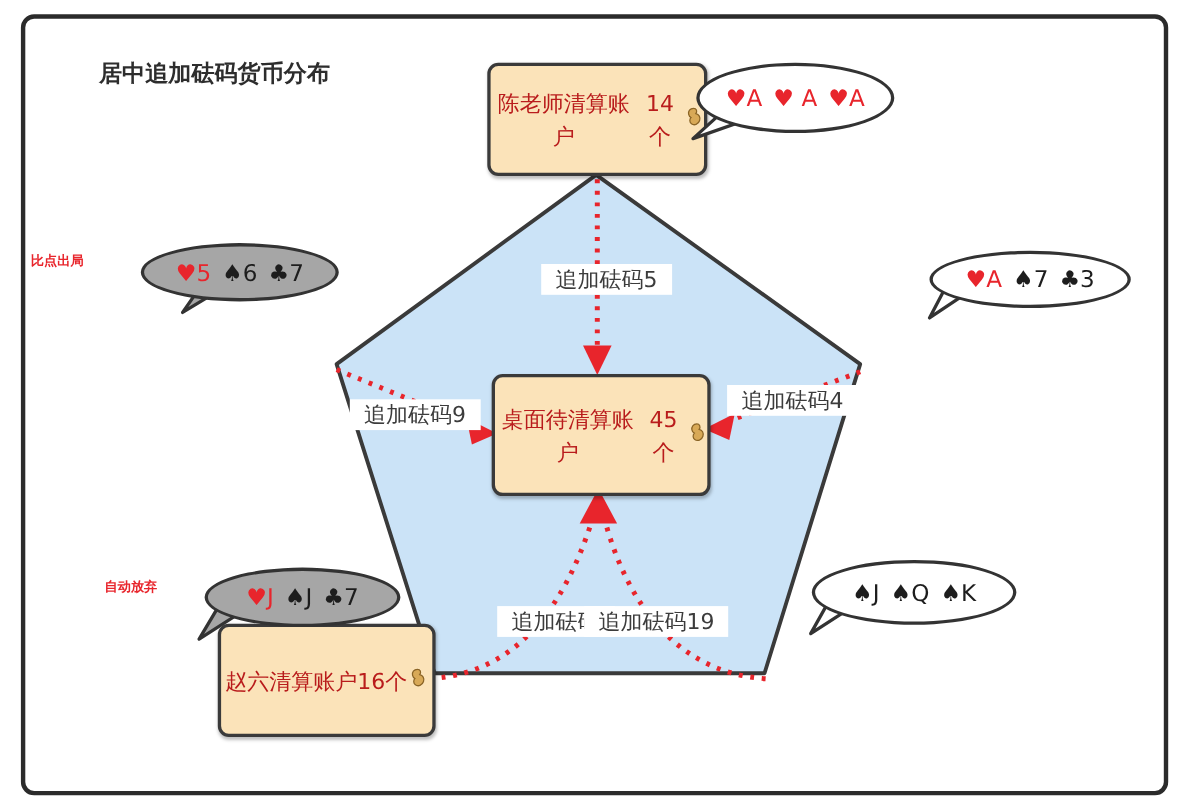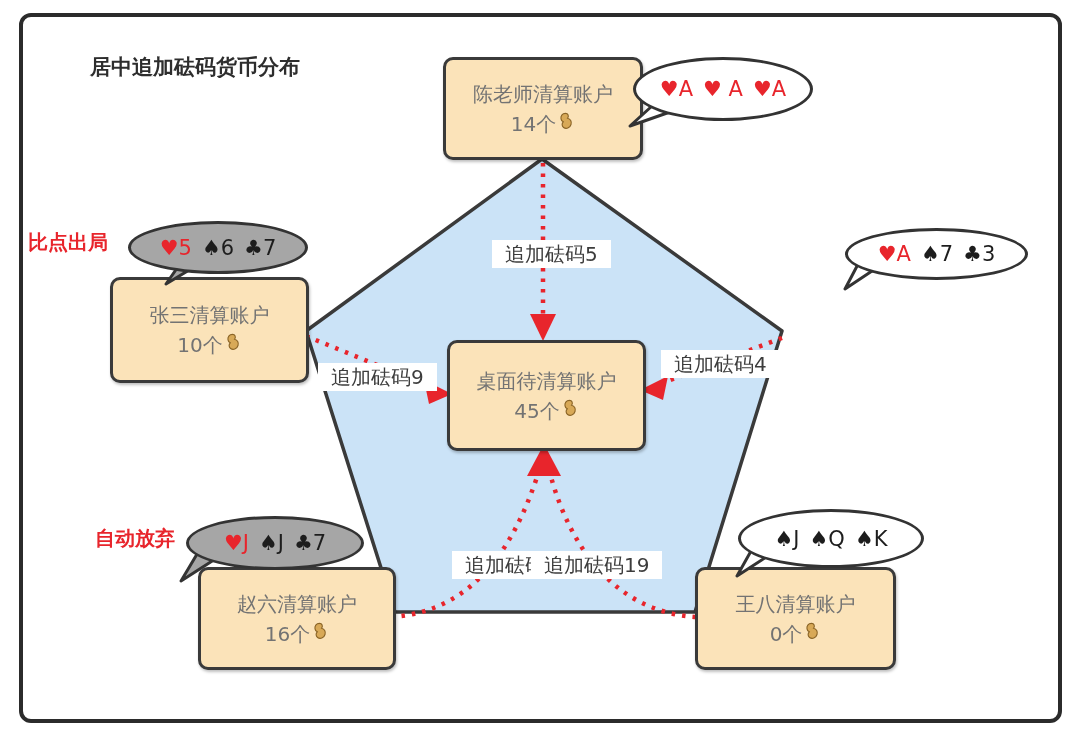--- a/index.html
+++ b/index.html
@@ -2,32 +2,32 @@
 <html><head>
 <meta charset="utf-8">
 <style>
   html,body{margin:0;padding:0;background:#fff;}
   body{font-family:"DejaVu Sans","Liberation Sans",sans-serif;}
   .canvas{position:relative;width:1080px;height:735px;background:#fff;overflow:hidden;}
   .frame{position:absolute;left:19px;top:13px;width:1035px;height:702px;border:4px solid #2b2b2b;border-radius:12px;background:#fff;}
   .layer{position:absolute;left:0;top:0;width:1080px;height:735px;pointer-events:none;}
   .title{position:absolute;left:35px;top:36px;width:320px;text-align:center;font-weight:bold;font-size:21px;line-height:1.35;color:#2d2d2d;margin-top:17px;}
   .node{position:absolute;background:#fbe3b9;border:3.5px solid #3a3a3a;border-radius:10px;
-        box-shadow:1px 2px 3px rgba(0,0,0,.25);display:flex;flex-direction:column;justify-content:center;
-        align-items:center;font-size:20px;color:#737373;line-height:1.5;text-align:center;}
+        box-shadow:1px 2px 3px rgba(0,0,0,.25);display:flex;flex-direction:row;justify-content:center;
+        align-items:center;font-size:20px;color:#b91c1c;line-height:1.5;text-align:center;}
   .node .cnt{display:inline-flex;align-items:center;gap:0;}
   .flow-label{position:absolute;background:#fff;color:#3c3c3c;font-size:20px;line-height:1.3;padding:1px 13px;white-space:nowrap;}
   .flow-label.clip{overflow:hidden;width:81px;}
   .bubble{position:absolute;border:3px solid #333;border-radius:50%;display:flex;align-items:center;justify-content:center;
           gap:10px;font-size:21px;font-weight:500;}
   .bubble.white{background:#fff;}
   .bubble.gray{background:#a6a6a6;}
   .card.red{color:#e8252c;}
   .card.black{color:#1d1d1d;}
-  .status{position:absolute;color:#e8252c;font-size:20px;font-weight:600;white-space:nowrap;}
+  .status{position:absolute;color:#e8252c;font-size:12px;font-weight:600;white-space:nowrap;}
   .peanut{display:inline-block;vertical-align:-3px;}
 </style>
 </head>
 <body>
 
 <div class="canvas">
 
   <div class="frame"></div>
 
   <svg class="layer" viewBox="0 0 1080 735">
@@ -50,50 +50,32 @@
   <div class="node" style="left:443px;top:57px;width:194px;height:97px">
     <div>陈老师清算账户</div>
     <div class="cnt">
         <span>14个</span>
         <span class="peanut"><svg width="19" height="19" viewBox="0 0 20 20">
             <path d="M10 1.5C12.8 1.5 13.8 4.4 12.2 6.6C15.2 7.2 16.8 10.2 15.8 13.2C14.7 16.8 10.6 18.4 8 16.3C6 14.7 6 12.2 7.6 10.3C5 9.3 4.5 5.4 6.1 3.3C7.1 2 8.5 1.5 10 1.5Z" fill="#d8a957" stroke="#8a6426" stroke-width="1.2"></path>
           </svg></span>
       </div>
   </div>
 
-  <div class="node" style="left:110px;top:277px;width:193px;height:100px">
-    <div>张三清算账户</div>
-    <div class="cnt">
-        <span>10个</span>
-        <span class="peanut"><svg width="19" height="19" viewBox="0 0 20 20">
-            <path d="M10 1.5C12.8 1.5 13.8 4.4 12.2 6.6C15.2 7.2 16.8 10.2 15.8 13.2C14.7 16.8 10.6 18.4 8 16.3C6 14.7 6 12.2 7.6 10.3C5 9.3 4.5 5.4 6.1 3.3C7.1 2 8.5 1.5 10 1.5Z" fill="#d8a957" stroke="#8a6426" stroke-width="1.2"></path>
-          </svg></span>
-      </div>
-  </div>
 
 
   <div class="node" style="left:198px;top:567px;width:192px;height:97px">
     <div>赵六清算账户</div>
     <div class="cnt">
         <span>16个</span>
         <span class="peanut"><svg width="19" height="19" viewBox="0 0 20 20">
             <path d="M10 1.5C12.8 1.5 13.8 4.4 12.2 6.6C15.2 7.2 16.8 10.2 15.8 13.2C14.7 16.8 10.6 18.4 8 16.3C6 14.7 6 12.2 7.6 10.3C5 9.3 4.5 5.4 6.1 3.3C7.1 2 8.5 1.5 10 1.5Z" fill="#d8a957" stroke="#8a6426" stroke-width="1.2"></path>
           </svg></span>
       </div>
   </div>
 
-  <div class="node" style="left:695px;top:567px;width:195px;height:97px">
-    <div>王八清算账户</div>
-    <div class="cnt">
-        <span>0个</span>
-        <span class="peanut"><svg width="19" height="19" viewBox="0 0 20 20">
-            <path d="M10 1.5C12.8 1.5 13.8 4.4 12.2 6.6C15.2 7.2 16.8 10.2 15.8 13.2C14.7 16.8 10.6 18.4 8 16.3C6 14.7 6 12.2 7.6 10.3C5 9.3 4.5 5.4 6.1 3.3C7.1 2 8.5 1.5 10 1.5Z" fill="#d8a957" stroke="#8a6426" stroke-width="1.2"></path>
-          </svg></span>
-      </div>
-  </div>
 
   <div class="node" style="left:447px;top:340px;width:193px;height:105px">
     <div>桌面待清算账户</div>
     <div class="cnt">
         <span>45个</span>
         <span class="peanut"><svg width="19" height="19" viewBox="0 0 20 20">
             <path d="M10 1.5C12.8 1.5 13.8 4.4 12.2 6.6C15.2 7.2 16.8 10.2 15.8 13.2C14.7 16.8 10.6 18.4 8 16.3C6 14.7 6 12.2 7.6 10.3C5 9.3 4.5 5.4 6.1 3.3C7.1 2 8.5 1.5 10 1.5Z" fill="#d8a957" stroke="#8a6426" stroke-width="1.2"></path>
           </svg></span>
       </div>
   </div>

